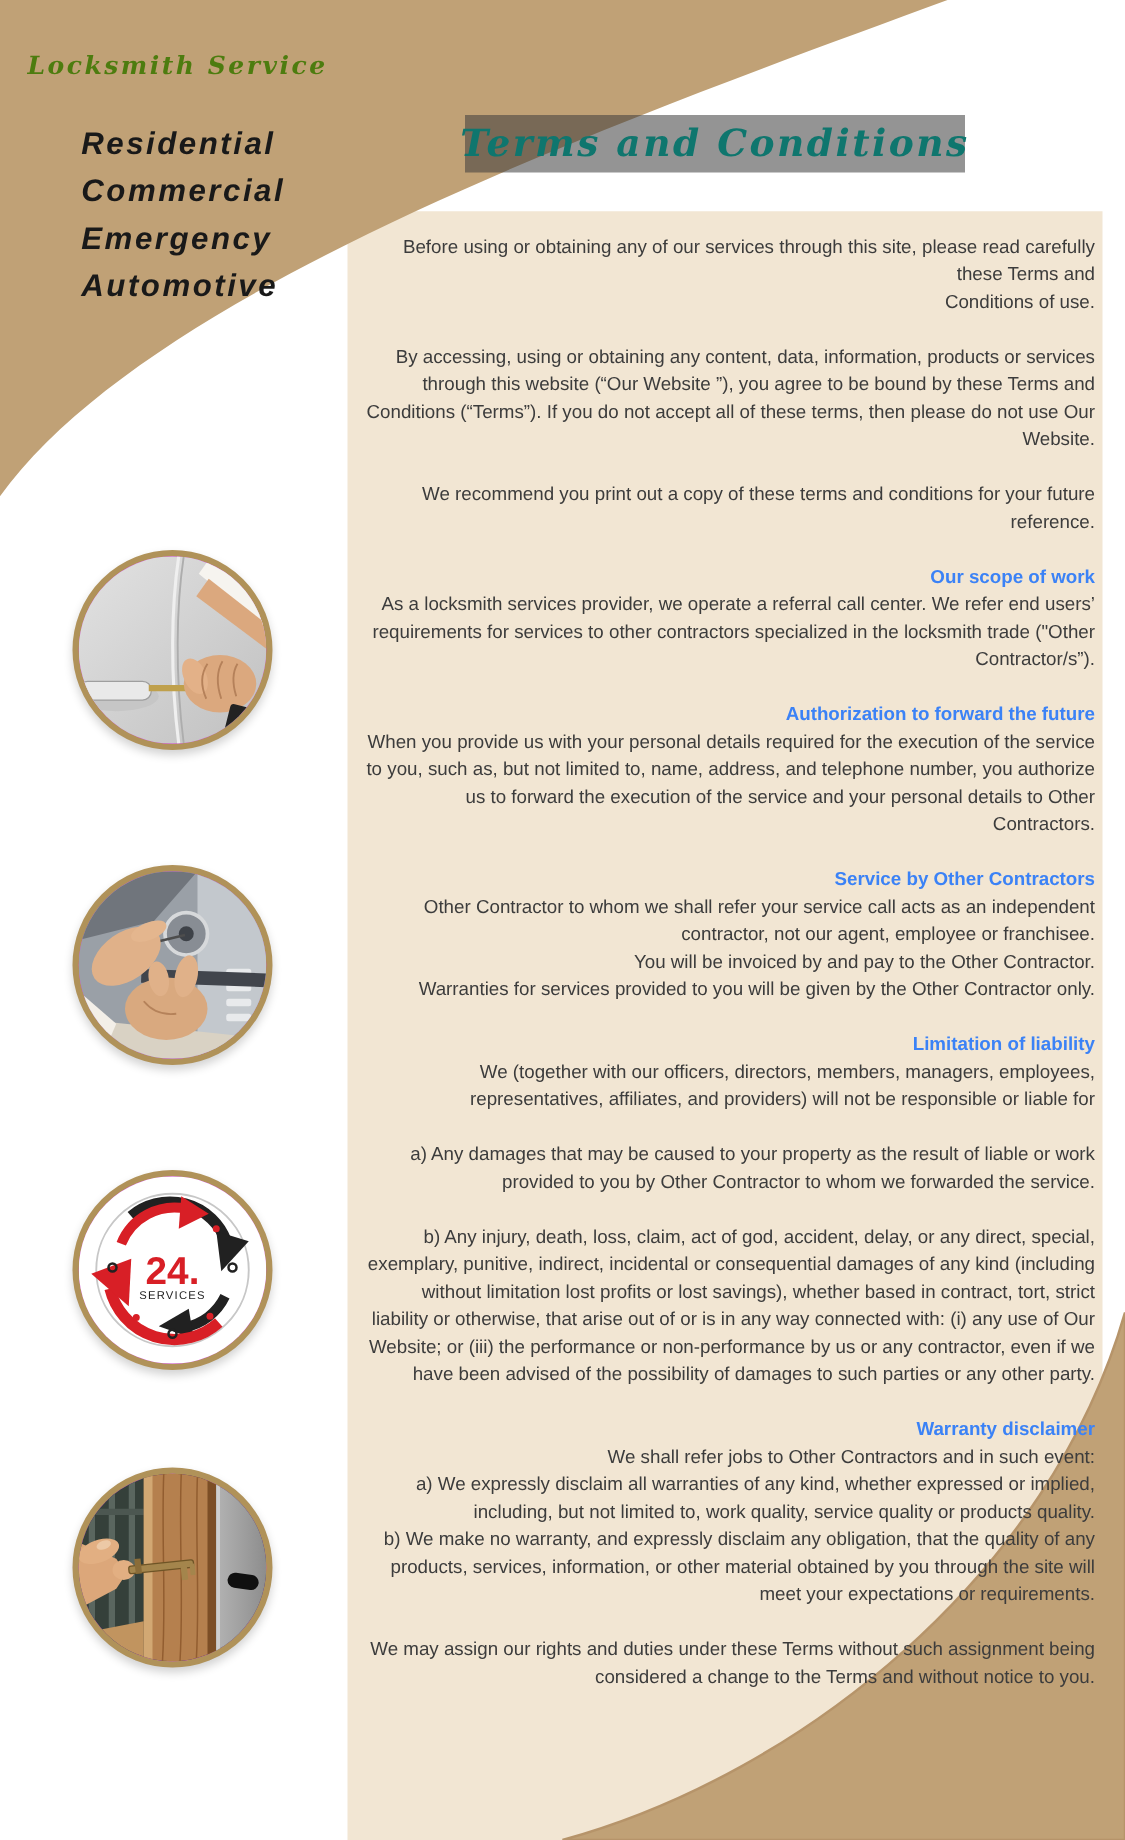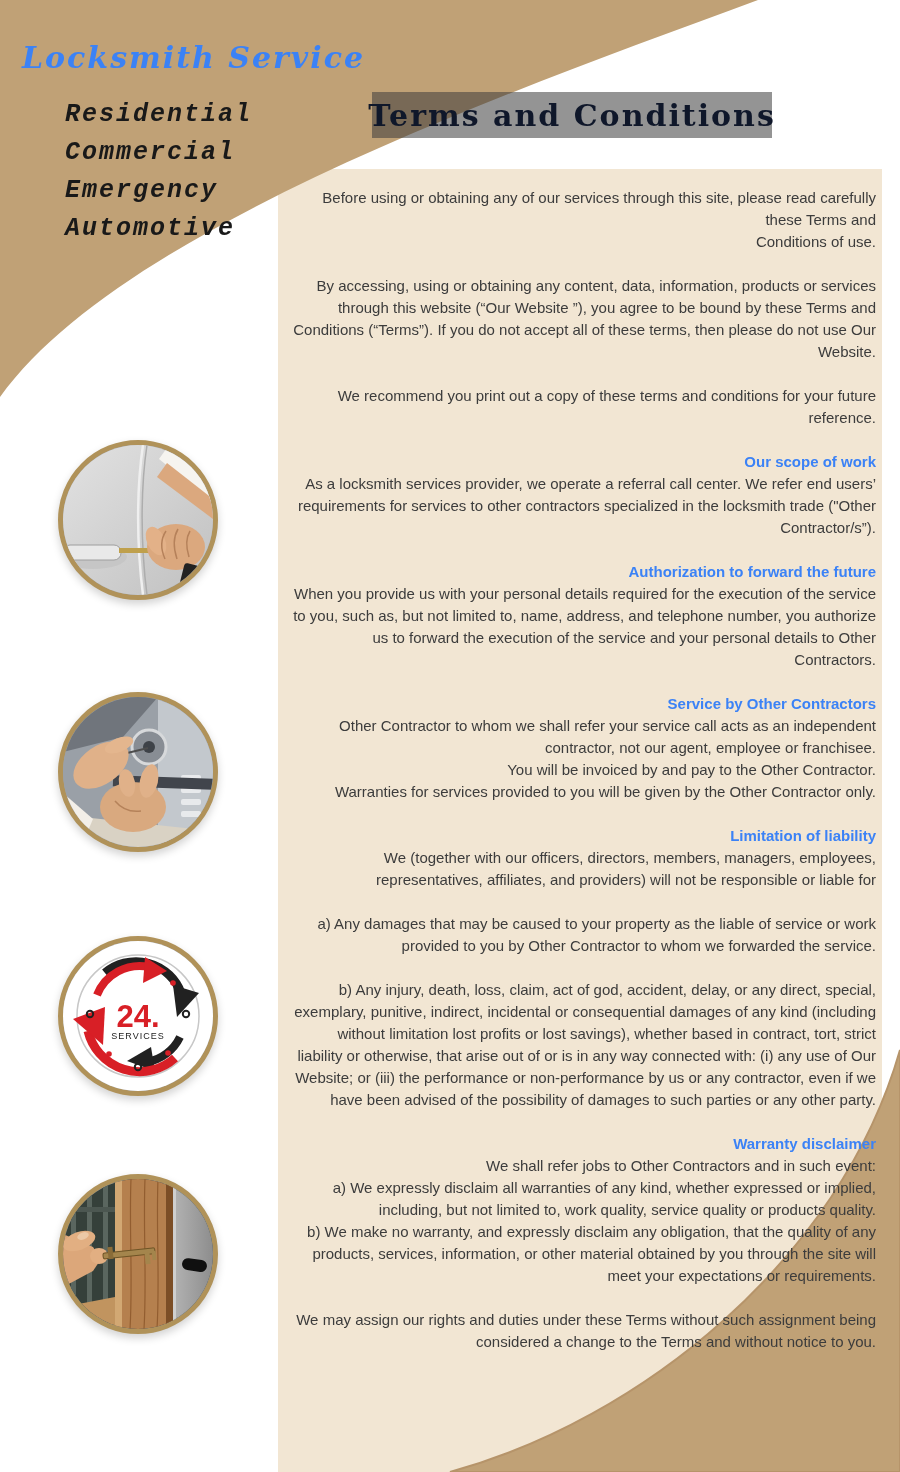--- a/index.html
+++ b/index.html
@@ -3,37 +3,37 @@
 <meta charset="utf-8">
 <style>
   html,body{margin:0;padding:0;background:#ffffff;}
   .page{position:relative;width:900px;height:1472px;overflow:hidden;background:#ffffff;
         font-family:"Liberation Sans",sans-serif;}
   .shape{position:absolute;left:0;top:0;pointer-events:none;}
   .top-shape{z-index:2;}
   .bottom-shape{z-index:3;}
   .panel{position:absolute;left:278px;top:169px;width:604px;height:1303px;
          background:#f2e6d3;z-index:1;}
-  .brand-title{position:absolute;left:22px;top:40px;z-index:4;color:#3b82f6;
+  .brand-title{position:absolute;left:22px;top:40px;z-index:4;color:#4d7c0f;
          font-family:"DejaVu Serif",serif;font-style:italic;font-weight:700;
-         font-size:30px;letter-spacing:2px;}
+         font-size:20px;letter-spacing:2px;}
   .brand-services{position:absolute;left:65px;top:96px;z-index:4;color:#191919;
-         font-family:Liberation Mono, monospace;font-style:italic;font-weight:700;
+         font-family:Liberation Sans, sans-serif;font-style:italic;font-weight:700;
          font-size:25px;letter-spacing:2px;line-height:38px;}
   .titlebar{position:absolute;left:372px;top:92px;width:400px;height:46px;z-index:4;
          background:rgba(60,60,60,0.55);display:flex;align-items:center;justify-content:center;}
-  .titlebar span{color:#0f172a;font-family:"DejaVu Serif",serif;
+  .titlebar span{color:#0f766e;font-family:"DejaVu Serif",serif;font-style:italic;
          font-weight:700;font-size:30px;letter-spacing:2px;white-space:nowrap;}
   .content{position:absolute;left:290px;top:187px;width:586px;z-index:5;
          color:#3c3c3c;font-size:15px;line-height:22px;}
   .block{margin-bottom:22px;text-align:right;}
   .block .h{font-weight:700;color:#3b82f6;}
   .block .b{white-space:pre-line;}
   .photo{position:absolute;left:58px;width:150px;height:150px;border:5px solid #b09259;
-         border-radius:50%;overflow:hidden;z-index:4;background:#a3a3a3;
+         border-radius:50%;overflow:hidden;z-index:4;background:#d946ef;
          box-shadow:0 4px 8px rgba(0,0,0,0.18);}
   .photo svg{display:block;}
   .p1{top:440px;} .p2{top:692px;} .p3{top:936px;} .p4{top:1174px;}
 </style>
 </head>
 <body>
 
 <div class="page">
 
   <div class="panel"></div>
@@ -184,21 +184,21 @@
       <div class="h">Service by Other Contractors</div>
       <div class="b">Other Contractor to whom we shall refer your service call acts as an independent contractor, not our agent, employee or franchisee.
 You will be invoiced by and pay to the Other Contractor.
 Warranties for services provided to you will be given by the Other Contractor only.</div>
     </div>
     <div class="block">
       <div class="h">Limitation of liability</div>
       <div class="b">We (together with our officers, directors, members, managers, employees, representatives, affiliates, and providers) will not be responsible or liable for</div>
     </div>
     <div class="block">
-      <div class="b">a) Any damages that may be caused to your property as the liable of service or work provided to you by Other Contractor to whom we forwarded the service.</div>
+      <div class="b">a) Any damages that may be caused to your property as the result of liable or work provided to you by Other Contractor to whom we forwarded the service.</div>
     </div>
     <div class="block">
       <div class="b">b) Any injury, death, loss, claim, act of god, accident, delay, or any direct, special, exemplary, punitive, indirect, incidental or consequential damages of any kind (including without limitation lost profits or lost savings), whether based in contract, tort, strict liability or otherwise, that arise out of or is in any way connected with: (i) any use of Our Website; or (iii) the performance or non-performance by us or any contractor, even if we have been advised of the possibility of damages to such parties or any other party.</div>
     </div>
     <div class="block">
       <div class="h">Warranty disclaimer</div>
       <div class="b">We shall refer jobs to Other Contractors and in such event:
 a) We expressly disclaim all warranties of any kind, whether expressed or implied, including, but not limited to, work quality, service quality or products quality.
 b) We make no warranty, and expressly disclaim any obligation, that the quality of any products, services, information, or other material obtained by you through the site will meet your expectations or requirements.</div>
     </div>

